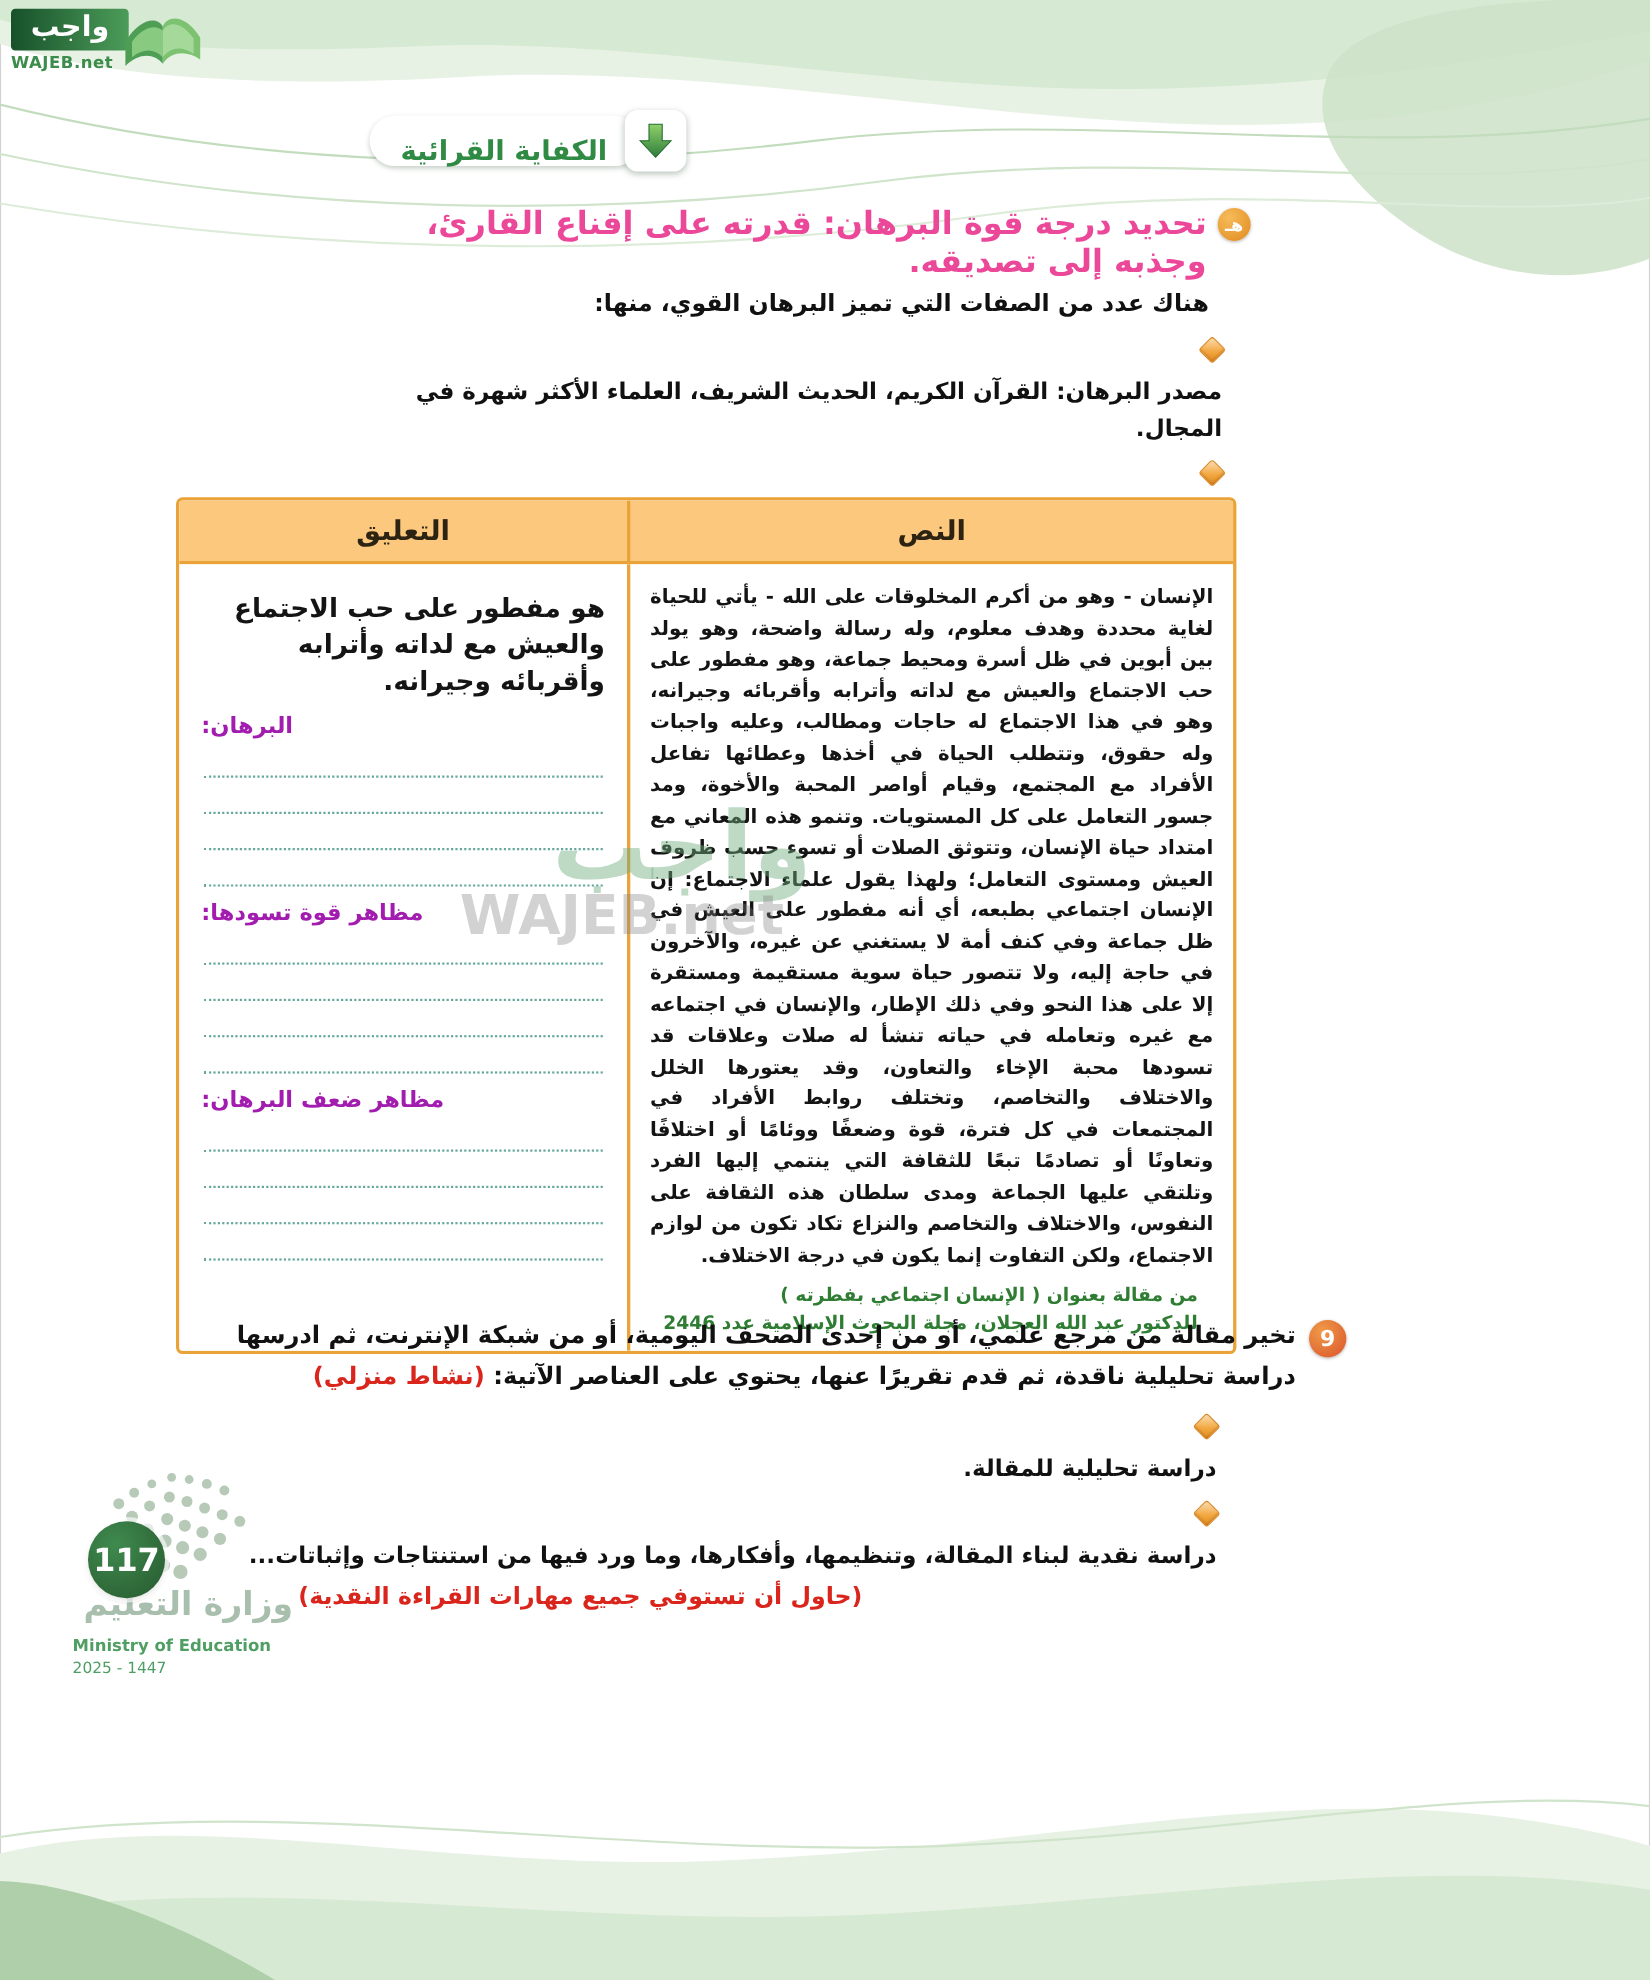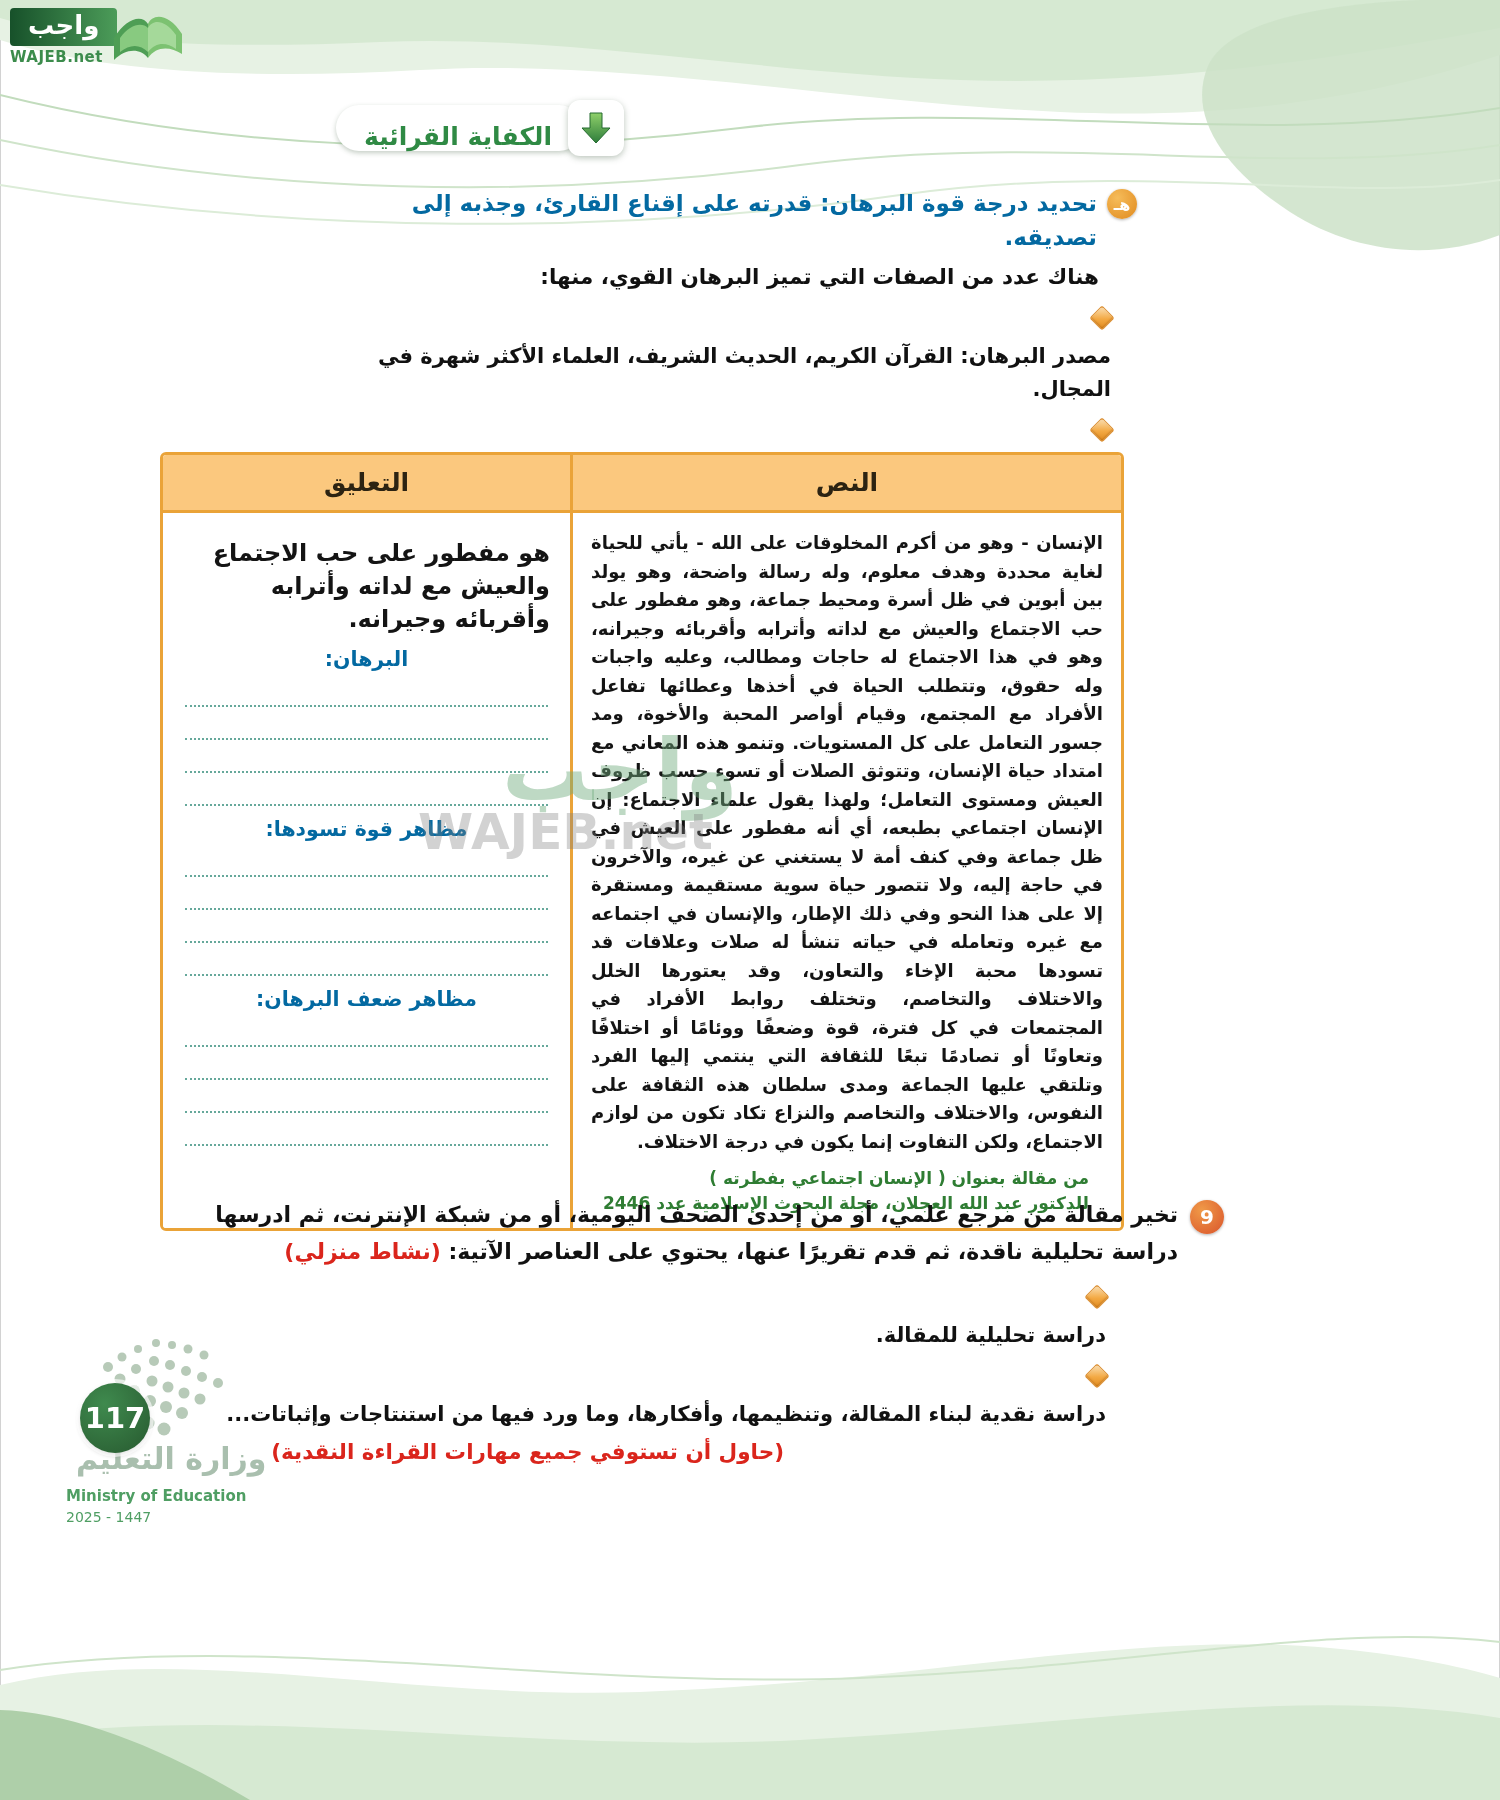--- a/index.html
+++ b/index.html
@@ -19,38 +19,38 @@
   
   .badge-row{position:absolute;top:100px;left:336px;display:flex;direction:rtl;align-items:center;z-index:4;}
   .badge-arrow{width:56px;height:56px;background:#fff;border-radius:12px;box-shadow:0 2px 6px rgba(60,90,60,.35);display:flex;align-items:center;justify-content:center;z-index:2;}
   .badge-pill{height:46px;background:#fff;border-radius:23px;box-shadow:0 2px 5px rgba(60,90,60,.3);display:flex;align-items:flex-end;padding:0 30px 0 28px;margin-right:-14px;}
   .badge-pill span{color:#2f8a44;font-weight:bold;font-size:25px;white-space:nowrap;}
 
   
   .section-e{position:absolute;top:186px;right:363px;width:822px;z-index:3;}
   .heading-row{display:flex;align-items:flex-start;gap:10px;}
   .he-circle{flex:0 0 auto;width:30px;height:30px;border-radius:50%;background:radial-gradient(circle at 35% 30%,#f6bc5a,#e08a1e);color:#fff;font-weight:bold;font-size:16px;display:flex;align-items:center;justify-content:center;box-shadow:0 1px 3px rgba(0,0,0,.3);margin-top:3px;}
-  .heading-text{color:#0369a1;font-weight:bold;font-size:23px;line-height:34px;}
+  .heading-text{color:#ec4899;font-weight:bold;font-size:29px;line-height:34px;}
   .intro{color:#111;font-weight:bold;font-size:21.5px;line-height:34px;margin:6px 38px 0 0;}
   .dlist{list-style:none;margin:4px 26px 0 0;padding:0;}
   .dlist li{display:flex;align-items:flex-start;gap:13px;margin:7px 0;color:#111;font-weight:bold;font-size:21px;line-height:33px;flex-direction:column;}
   .diamond{flex:0 0 auto;width:16px;height:16px;margin-top:8px;transform:rotate(45deg);background:linear-gradient(135deg,#fbe0b4 0%,#f3a943 55%,#df8a1f 100%);border:1px solid #d98724;border-radius:3px;box-shadow:inset -1px -1px 2px rgba(170,90,0,.5);}
 
   
   .proof-table{position:absolute;top:452px;left:160px;width:958px;border:3px solid #eaa338;background:#fff;border-radius:6px;overflow:hidden;z-index:3;}
   .pt-header{display:grid;grid-template-columns:551px 1fr;background:#fbc87e;border-bottom:3px solid #eaa338;}
   .pt-header > div{padding:13px 0;text-align:center;font-weight:bold;font-size:25px;color:#2c2312;}
   .pt-header .h-text{border-left:3px solid #eaa338;}
   .pt-body{display:grid;grid-template-columns:551px 1fr;background:#fff;}
   .cell-text{border-left:3px solid #eaa338;padding:16px 18px 12px;}
   .cell-comment{padding:22px 18px 16px;}
   .text-body{color:#141414;font-weight:bold;font-size:18px;line-height:28.5px;text-align:justify;margin:0;}
   .source{color:#2f7d33;font-weight:bold;font-size:17px;line-height:25px;margin:10px 14px 0 0;text-align:right;}
   .comment-lead{color:#141414;font-weight:bold;font-size:24px;line-height:33px;margin:2px 2px 4px;text-align:right;}
-  .comment-label{color:#0369a1;font-weight:bold;font-size:20.5px;line-height:30px;margin:8px 2px 0;text-align:center;}
+  .comment-label{color:#a21caf;font-weight:bold;font-size:20.5px;line-height:30px;margin:8px 2px 0;text-align:left;}
   .dotline{height:31px;border-bottom:2.5px dotted #66a89b;margin:0 4px;}
 
   
   .item9{position:absolute;top:1196px;right:276px;width:1014px;z-index:3;}
   .item9-head{display:flex;align-items:flex-start;gap:12px;}
   .nine-circle{flex:0 0 auto;width:34px;height:34px;border-radius:50%;background:radial-gradient(circle at 35% 30%,#f09a48,#d9542b);color:#fff;font-weight:bold;font-size:20px;display:flex;align-items:center;justify-content:center;box-shadow:0 1px 3px rgba(0,0,0,.3);margin-top:4px;}
   .item9-text{color:#111;font-weight:bold;font-size:22px;line-height:37px;margin:0;}
   .red{color:#da251c;}
   .item9 .dlist{margin:10px 118px 0 0;}
   .item9 .dlist li{font-size:21px;}

